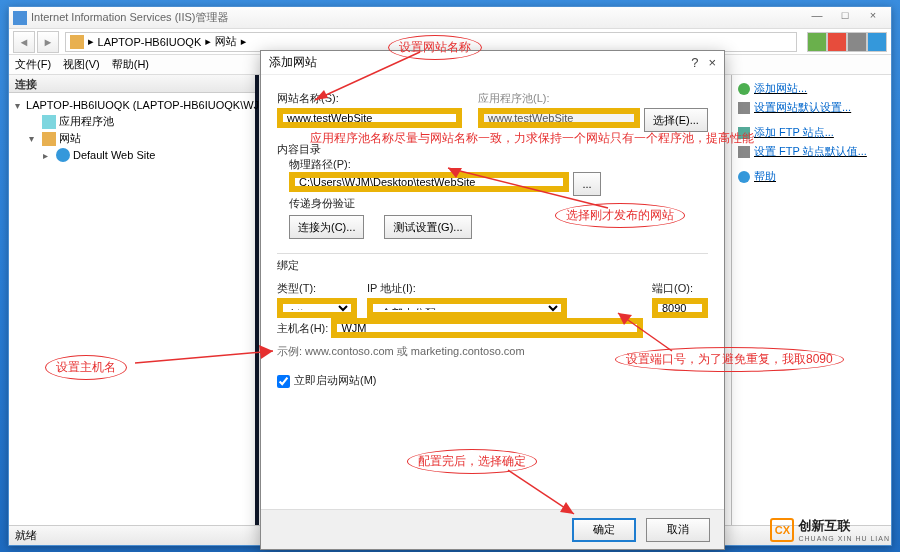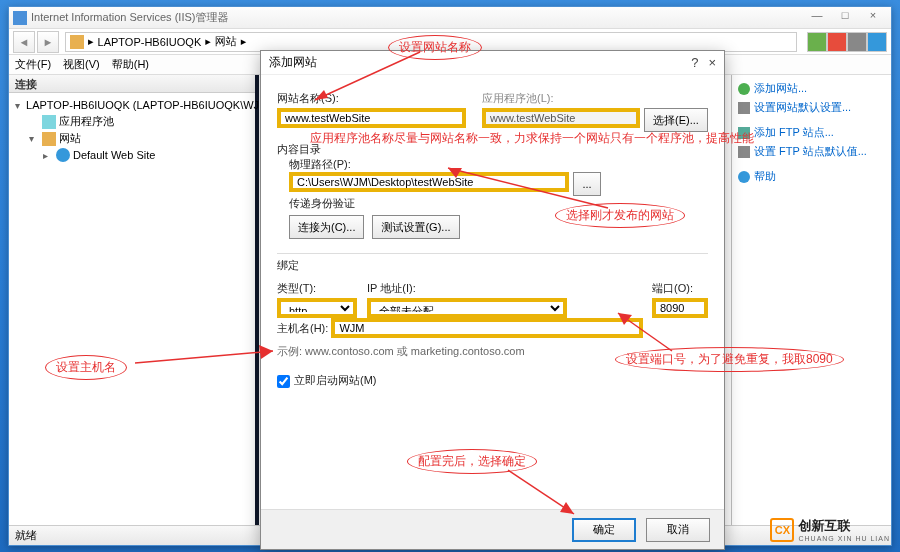--- a/index.html
+++ b/index.html
@@ -22,41 +22,41 @@
 .tree { padding: 4px 6px; font-size: 11px; flex: 1; }
 .treenode { display: flex; align-items: center; gap: 3px; padding: 1px 0; white-space: nowrap; }
 .treenode .toggle { width: 10px; font-size: 10px; color: #666; }
 .ticon { width: 14px; height: 14px; display: inline-block; }
 .ticon.server { background: #6ab04c; }
 .ticon.pool { background: #7ed6df; }
 .ticon.globe { background: #3498db; border-radius: 50%; }
 .ticon.folder { background: #e8b050; }
 .centerpanel { flex: 1; background: #fff; }
 .rightpanel { width: 160px; border-left: 1px solid #c0c0c0; display: flex; flex-direction: column; }
-.actions { padding: 4px 6px; font-size: 11px; }
+.actions { padding: 4px 6px; font-size: 11px; text-decoration: underline; }
 .actionlink { color: #0066cc; padding: 2px 0; display: flex; align-items: center; gap: 4px; }
 .actionicon { width: 12px; height: 12px; }
 .ai-add { background: #4caf50; border-radius: 50%; }
 .ai-gear { background: #888; }
 .ai-ftp { background: #5a9; }
 .ai-help { background: #3498db; border-radius: 50%; }
 .statusbar { position: absolute; bottom: 0; left: 0; right: 0; height: 20px; background: linear-gradient(#f8f8f8,#e8e8e8); border-top: 1px solid #ccc; font-size: 11px; padding: 2px 6px; }
 .scrollbar { position: absolute; right: 0; top: 0px; width: 14px; bottom: 0; background: #f0f0f0; border-left: 1px solid #ddd; }
 .scrollbar .up, .scrollbar .down { height: 14px; text-align: center; font-size: 9px; color: #888; background: #e8e8e8; }
 .scrollbar .down { position: absolute; bottom: 0; left: 0; right: 0; }
 
 
 .dialog { position: absolute; left: 260px; top: 50px; width: 465px; height: 500px; background: #fff; border: 1px solid #888; box-shadow: 0 4px 16px rgba(0,0,0,0.3); z-index: 10; }
 .dlgtitle { height: 24px; display: flex; align-items: center; padding: 0 8px; font-size: 12px; border-bottom: 1px solid #eee; }
 .dlgtitle .dlgcontrols { margin-left: auto; display: flex; gap: 10px; font-size: 13px; color: #444; }
 .dlgbody { padding: 10px 16px; font-size: 11px; color: #222; }
 .row { display: flex; gap: 16px; margin-bottom: 4px; }
 .col { display: flex; flex-direction: column; }
 .lbl { font-size: 11px; margin-bottom: 2px; margin-top: 6px; }
-input[type=text], select { font-size: 11px; padding: 2px 4px; border: 4px solid #eab308; background: #fff; height: 20px; }
+input[type=text], select { font-size: 11px; padding: 2px 4px; border: 6px solid #eab308; background: #fff; height: 20px; }
 .btn { font-size: 11px; padding: 2px 8px; border: 1px solid #888; background: linear-gradient(#fdfdfd,#e8e8e8); height: 24px; min-width: 64px; cursor: pointer; }
 .btn.primary { border: 2px solid #1e7dd0; }
 .group { border: 1px solid #ccc; margin-top: 8px; padding: 8px 12px 12px; position: relative; }
 .example { color: #666; margin-top: 6px; font-size: 11px; }
 .chk { margin-top: 14px; display: flex; align-items: flex-end; gap: 4px; }
 .dlgfooter { position: absolute; bottom: 0; left: 0; right: 0; height: 40px; background: #f0f0f0; border-top: 1px solid #ddd; display: flex; align-items: center; justify-content: flex-end; gap: 10px; padding: 0 14px; }
 
 
 .anno { position: absolute; color: #e63030; font-size: 12px; z-index: 20; pointer-events: none; }
 .bubble { border: 1.5px solid #e63030; border-radius: 50%; padding: 3px 10px; display: inline-block; }
@@ -198,21 +198,21 @@
 
     <div class="group" style="border:none; padding:0; margin-top:10px;">
       <span class="lbl" style="font-weight:normal">内容目录</span>
       <div style="padding-left:12px;">
         <span class="lbl">物理路径(P):</span>
         <div style="display:flex; gap:4px;">
           <input type="text" style="width: 280px;" value="C:\Users\WJM\Desktop\testWebSite">
           <button class="btn" style="min-width:28px">...</button>
         </div>
         <span class="lbl">传递身份验证</span>
-        <div style="display:flex; gap:8px; margin-top:4px;">
+        <div style="display:flex; gap:20px; margin-top:4px;">
           <button class="btn">连接为(C)...</button>
           <button class="btn">测试设置(G)...</button>
         </div>
       </div>
     </div>
 
     <div class="group" style="border:none; border-top:1px solid #ddd; margin-top:14px; padding:4px 0 0 0;">
       <span class="lbl">绑定</span>
       <div style="display:flex; gap:10px; padding-left:0; margin-top:2px;">
         <div class="col">

